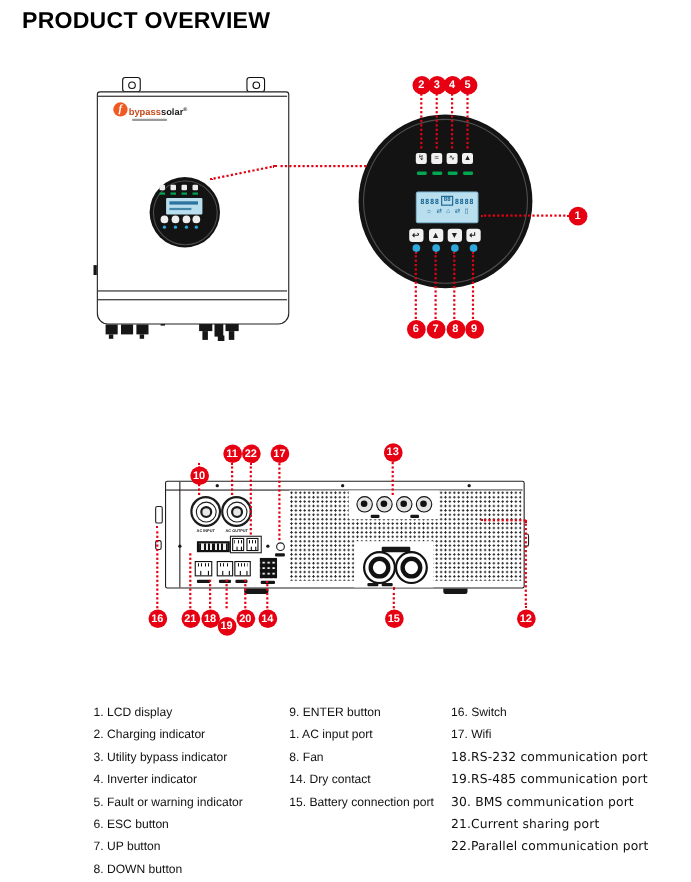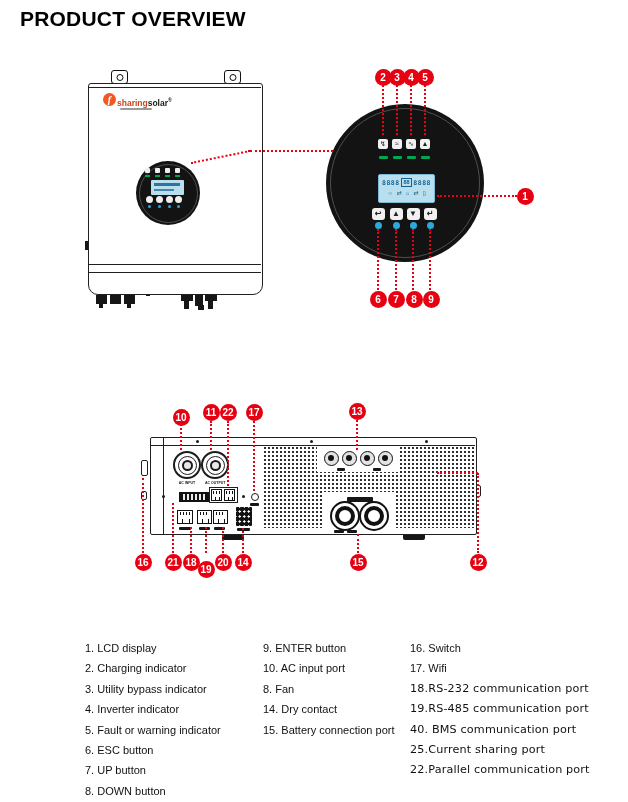--- a/index.html
+++ b/index.html
@@ -97,21 +97,21 @@
   <div class="hook" style="left:111px;top:70px;"></div>
   <div class="hook" style="left:224px;top:70px;"></div>
 
   <div class="outline" style="left:88px;top:83px;width:175px;height:212px;border-radius:3px 3px 10px 10px;z-index:1;"></div>
   <div class="hline" style="left:89px;top:87px;width:172px;z-index:2;"></div>
   <div class="hline" style="left:89px;top:264px;width:172px;z-index:2;"></div>
   <div class="hline" style="left:89px;top:272px;width:172px;z-index:2;"></div>
   <div class="blk" style="left:85px;top:241px;width:3px;height:9px;z-index:2;"></div>
 
   <div class="logo-mark" style="left:103px;top:93px;z-index:2;">f</div>
-  <div class="logo-text" style="left:117px;top:95px;z-index:2;"><span class="p1">sharing</span><span class="p2">solar</span><span class="reg">®</span></div>
+  <div class="logo-text" style="left:117px;top:95px;z-index:2;"><span class="p1">bypass</span><span class="p2">solar</span><span class="reg">®</span></div>
   <div class="tagline" style="left:120px;top:108px;width:32px;z-index:2;"></div>
 
   <div class="panelcircle" style="left:136px;top:161px;width:64px;height:64px;z-index:2;">
     <span class="ring" style="inset:2.5px;border-width:1px;"></span>
     <span class="abs" style="left:9px;top:7px;width:5px;height:5px;background:#eee;border-radius:1px;"></span>
     <span class="abs" style="left:19px;top:7px;width:5px;height:5px;background:#eee;border-radius:1px;"></span>
     <span class="abs" style="left:29px;top:7px;width:5px;height:5px;background:#eee;border-radius:1px;"></span>
     <span class="abs" style="left:39px;top:7px;width:5px;height:5px;background:#eee;border-radius:1px;"></span>
     <span class="abs" style="left:9px;top:14px;width:5px;height:2px;background:#00a650;"></span>
     <span class="abs" style="left:19px;top:14px;width:5px;height:2px;background:#00a650;"></span>
@@ -273,21 +273,21 @@
   <div class="dl dlv" style="left:142px;top:478px;height:75px;"></div>
   <div class="dl dlv" style="left:172px;top:503px;height:50px;"></div>
   <div class="dl dlv" style="left:190px;top:527px;height:26px;"></div>
   <div class="dl dlv" style="left:205px;top:527px;height:26px;"></div>
   <div class="dl dlv" style="left:222px;top:527px;height:26px;"></div>
   <div class="dl dlv" style="left:242px;top:528px;height:25px;"></div>
   <div class="dl dlv" style="left:357px;top:534px;height:19px;"></div>
   <div class="dl dlv" style="left:477px;top:473px;height:80px;"></div>
   <div class="dl dlh" style="left:437px;top:472px;width:41px;"></div>
 
-  <div class="co" style="left:172.5px;top:409px;">10</div>
+  <div class="co" style="left:172.5px;top:424px;">10</div>
   <div class="co" style="left:202.5px;top:403.5px;">11</div>
   <div class="co" style="left:219.5px;top:403.5px;">22</div>
   <div class="co" style="left:245.5px;top:403.5px;">17</div>
   <div class="co" style="left:348.5px;top:402.5px;">13</div>
   <div class="co" style="left:134.5px;top:553.5px;">16</div>
   <div class="co" style="left:164.5px;top:553.5px;">21</div>
   <div class="co" style="left:182.5px;top:553.5px;">18</div>
   <div class="co" style="left:197.5px;top:561px;">19</div>
   <div class="co" style="left:214.5px;top:553.5px;">20</div>
   <div class="co" style="left:234.5px;top:553.5px;">14</div>
@@ -299,28 +299,28 @@
     <div class="item">2. Charging indicator</div>
     <div class="item">3. Utility bypass indicator</div>
     <div class="item">4. Inverter indicator</div>
     <div class="item">5. Fault or warning indicator</div>
     <div class="item">6. ESC button</div>
     <div class="item">7. UP button</div>
     <div class="item">8. DOWN button</div>
   </div>
   <div class="legend-col col2" style="left:263px;top:638px;width:148px;">
     <div class="item">9. ENTER button</div>
-    <div class="item">10. AC input port</div>
+    <div class="item">1. AC input port</div>
     <div class="item">8. Fan</div>
     <div class="item">14. Dry contact</div>
     <div class="item">15. Battery connection port</div>
   </div>
   <div class="legend-col col3" style="left:410px;top:638px;width:216px;">
     <div class="item">16. Switch</div>
     <div class="item">17. Wifi</div>
     <div class="item">18.RS-232 communication port</div>
     <div class="item">19.RS-485 communication port</div>
-    <div class="item">40. BMS communication port</div>
-    <div class="item">25.Current sharing port</div>
+    <div class="item">30. BMS communication port</div>
+    <div class="item">21.Current sharing port</div>
     <div class="item">22.Parallel communication port</div>
   </div>
 
 </div>
 
 </body></html>

